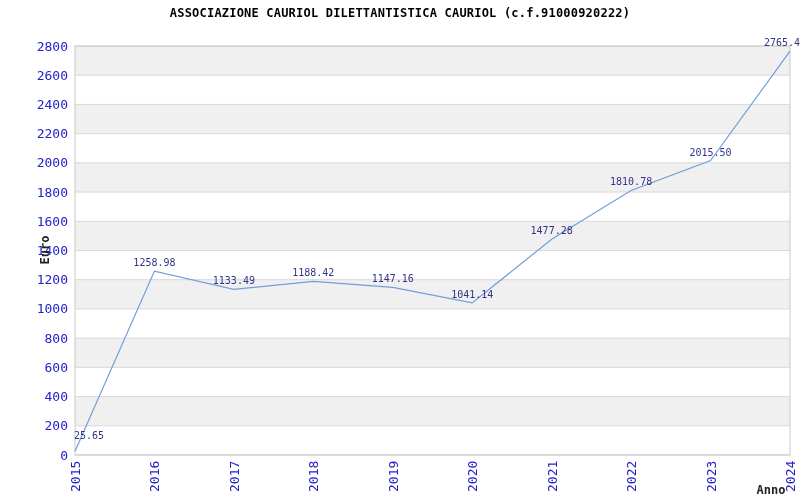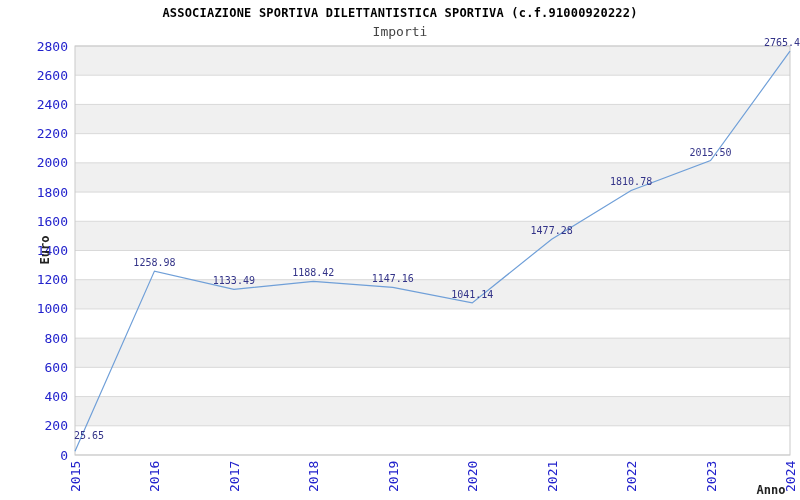--- a/index.html
+++ b/index.html
@@ -15,22 +15,21 @@
     position:absolute;top:24px;left:0;width:800px;text-align:center;
     font-size:13px;color:#444;
   }
   svg{position:absolute;top:0;left:0;}
   text{font-family:"DejaVu Sans Mono", monospace;}
 </style>
 </head>
 <body>
 
 <div id="stage">
-  <div class="chart-title">ASSOCIAZIONE SPORTIVA DILETTANTISTICA SPORTIVA (c.f.91000920222)</div>
-  <div class="chart-subtitle">Importi</div>
+  <div class="chart-title">ASSOCIAZIONE CAURIOL DILETTANTISTICA CAURIOL (c.f.91000920222)</div>
   <svg id="plot" width="800" height="500">
       <rect x="75" y="46" width="715" height="29.214285714285722" fill="#f0f0f0"></rect>
       <rect x="75" y="75.21428571428572" width="715" height="29.214285714285722" fill="#ffffff"></rect>
       <rect x="75" y="104.42857142857144" width="715" height="29.214285714285722" fill="#f0f0f0"></rect>
       <rect x="75" y="133.64285714285717" width="715" height="29.214285714285666" fill="#ffffff"></rect>
       <rect x="75" y="162.85714285714283" width="715" height="29.214285714285722" fill="#f0f0f0"></rect>
       <rect x="75" y="192.07142857142856" width="715" height="29.21428571428575" fill="#ffffff"></rect>
       <rect x="75" y="221.2857142857143" width="715" height="29.214285714285694" fill="#f0f0f0"></rect>
       <rect x="75" y="250.5" width="715" height="29.214285714285722" fill="#ffffff"></rect>
       <rect x="75" y="279.7142857142857" width="715" height="29.214285714285722" fill="#f0f0f0"></rect>

